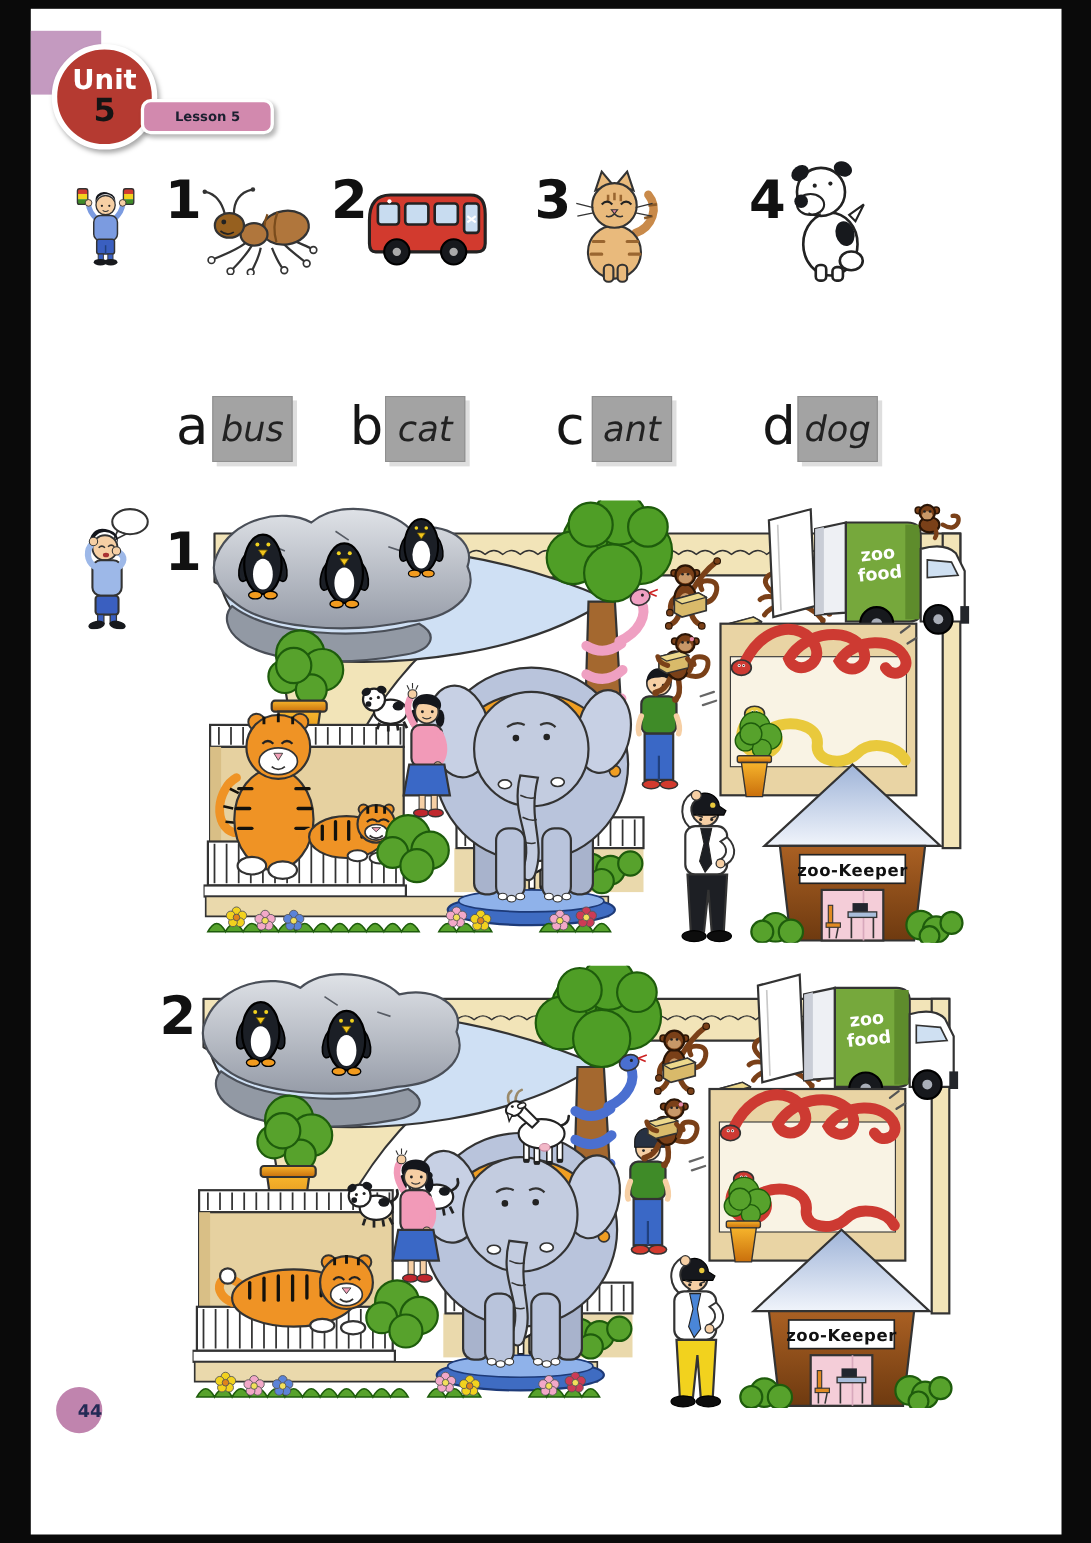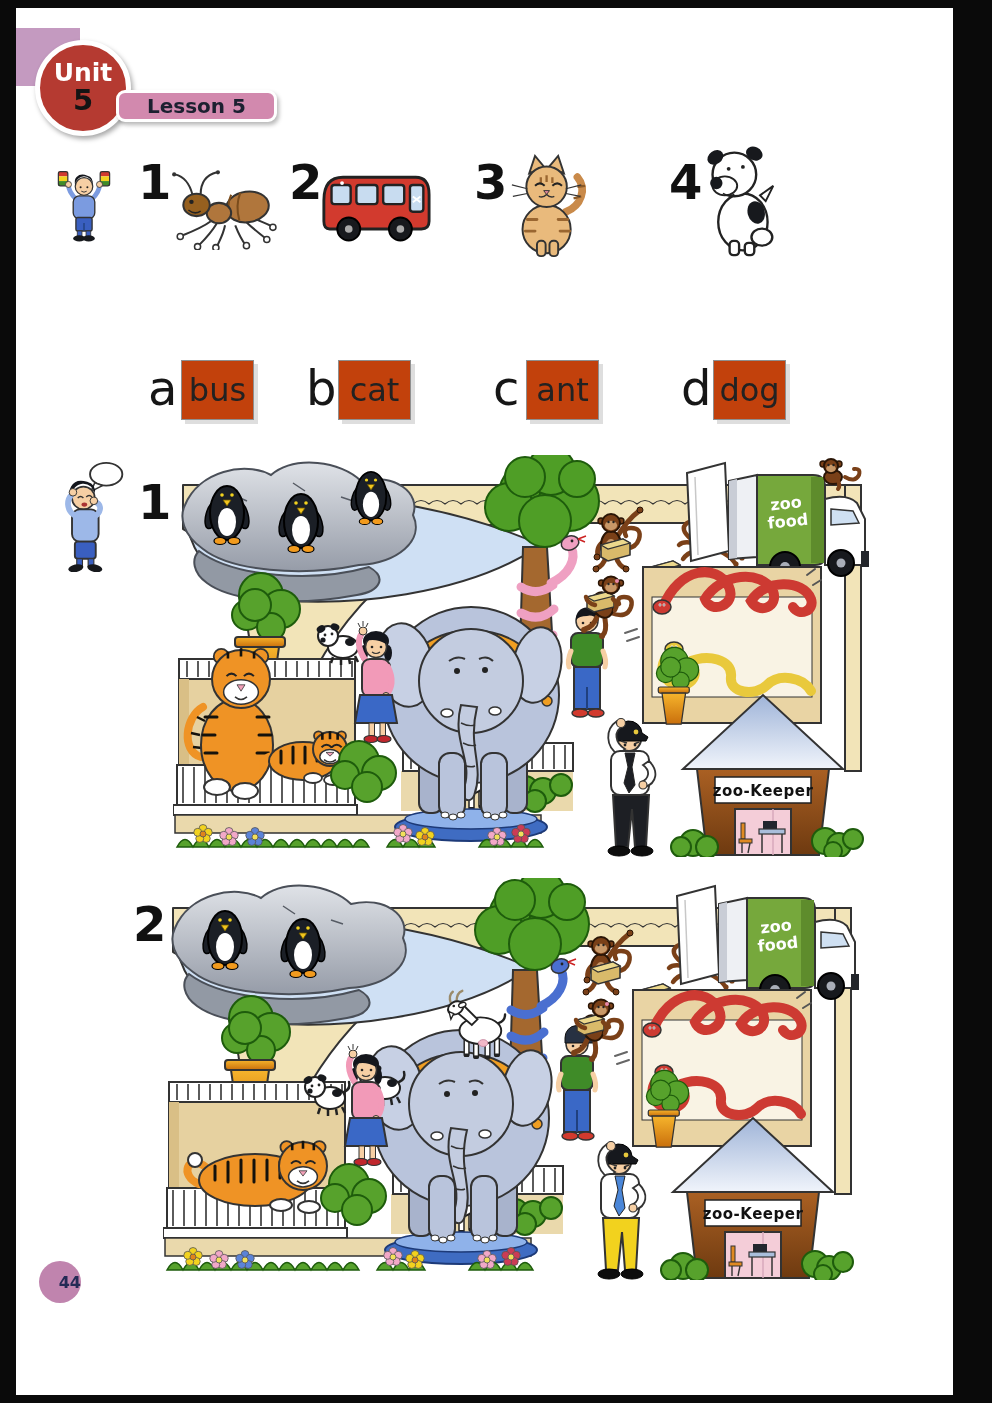--- a/index.html
+++ b/index.html
@@ -1,35 +1,35 @@
 <!DOCTYPE html>
 <html><head>
 <meta charset="utf-8">
 <style>
   html,body{margin:0;padding:0;}
   body{background:#0a0a0a;font-family:"DejaVu Sans","Liberation Sans",sans-serif;}
   .stage{position:relative;width:992px;height:1403px;background:#0a0a0a;overflow:hidden;}
-  .page{position:absolute;left:16px;top:8px;width:937px;height:1387px;background:#ffffff;}
+  .page{position:absolute;left:28px;top:8px;width:937px;height:1387px;background:#ffffff;}
   .abs{position:absolute;}
   
   .corner-square{left:0;top:20px;width:64px;height:58px;background:#c49ac0;}
   .unit-circle{left:19px;top:32px;width:96px;height:96px;border-radius:50%;
      background:#b53a31;border:5px solid #fff;box-shadow:2px 3px 5px rgba(0,0,0,.35);
      display:flex;flex-direction:column;align-items:center;justify-content:center;box-sizing:border-box;}
   .unit-word{color:#fff;font-size:25px;font-weight:700;line-height:1;}
   .unit-num{color:#141414;font-size:29px;font-weight:700;line-height:1.05;}
   .lesson-tab{left:100px;top:82px;min-width:96px;height:32px;background:#d289ae;border:3px solid #fff;
      border-radius:9px;box-shadow:2px 3px 4px rgba(0,0,0,.28);display:flex;align-items:center;justify-content:center;
-     font-size:20px;font-weight:700;color:#1c2030;padding:0 28px;box-sizing:border-box;}
+     font-size:12px;font-weight:700;color:#1c2030;padding:0 28px;box-sizing:border-box;}
   
   .big-num{font-size:48px;font-weight:600;color:#111;line-height:1;}
   .letter{font-size:48px;font-weight:500;color:#161616;line-height:1;}
-  .word-box{width:73px;height:60px;background:#c2410c;border:1.6px solid #8f8f8f;
+  .word-box{width:73px;height:60px;background:#a3a3a3;border:1.6px solid #8f8f8f;
      box-shadow:4px 4px 0 rgba(0,0,0,.13);display:flex;align-items:center;justify-content:center;
-     font-size:32px;color:#222;box-sizing:border-box;}
+     font-size:32px;color:#222;box-sizing:border-box;font-style:italic;}
   .page-circle{left:23px;top:1253px;width:42px;height:42px;border-radius:50%;background:#c084ae;
      display:flex;align-items:center;justify-content:flex-end;font-size:16px;font-weight:700;color:#242a55;}
   svg{display:block;}
   svg text{font-family:"DejaVu Sans","Liberation Sans",sans-serif;}
 </style>
 </head>
 <body>
 
 <div class="stage">
  <div class="page">

